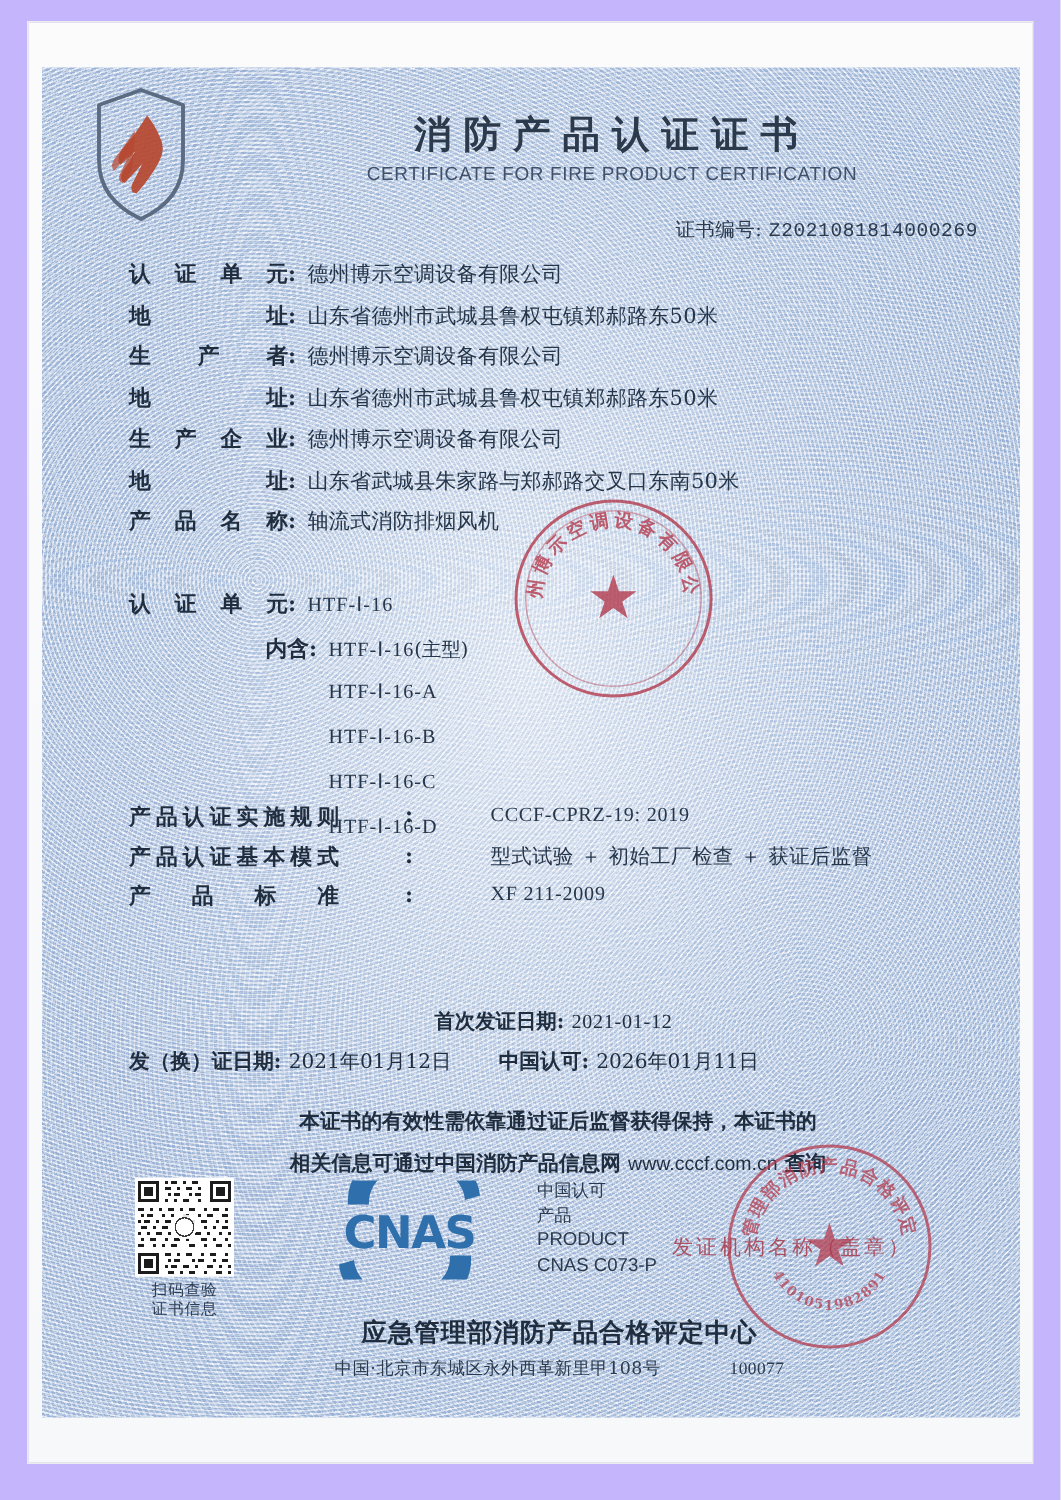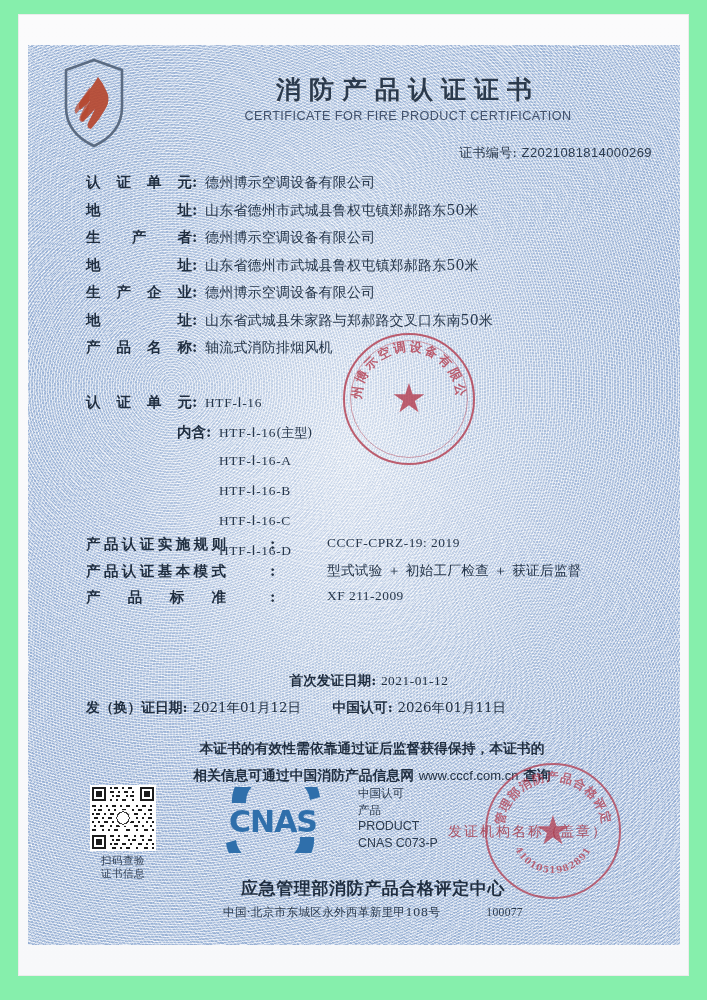--- a/index.html
+++ b/index.html
@@ -4,21 +4,21 @@
 <style>
   html,body{margin:0;padding:0;}
   body{
     width:707px;height:1000px;
     background:#ffffff;
     font-family:"Liberation Serif","DejaVu Serif",serif;
     overflow:hidden;
   }
   .page{
     position:relative;width:707px;height:1000px;
-    background:#86efac;
+    background:#c4b5fd;
     box-sizing:border-box;
   }
   
   .paper-frame{
     position:absolute;left:18px;top:14px;width:671px;height:962px;
     background:linear-gradient(180deg,#fbfbfc 0%,#f7f8fa 100%);
     border:1px solid #ececec;
     box-sizing:border-box;
   }
   
@@ -58,21 +58,21 @@
   }
   .en-title{
     position:absolute;left:150px;top:64px;width:460px;text-align:center;
     font-family:"Liberation Sans","DejaVu Sans",sans-serif;
     font-size:12.6px;letter-spacing:.45px;color:#41506a;font-weight:400;
   }
   .cert-no{
     position:absolute;right:28px;top:99px;
     font-family:"DejaVu Serif",serif;font-size:13px;color:#2b3a4d;letter-spacing:.3px;
   }
-  .cert-no .num{font-family:Liberation Sans, sans-serif;letter-spacing:.4px;}
+  .cert-no .num{font-family:Liberation Mono, monospace;letter-spacing:.4px;}
 
   
   .rows{position:absolute;left:58px;top:128px;width:566px;}
   .row{display:flex;align-items:baseline;height:27.5px;}
   .lbl{
     width:106px;flex:none;
     font-family:"DejaVu Serif",serif;font-weight:700;font-size:14.5px;color:#1f2d3f;
     text-align:justify;text-align-last:justify;
   }
   .colon{flex:none;width:13px;font-weight:700;font-size:14.5px;color:#1f2d3f;

